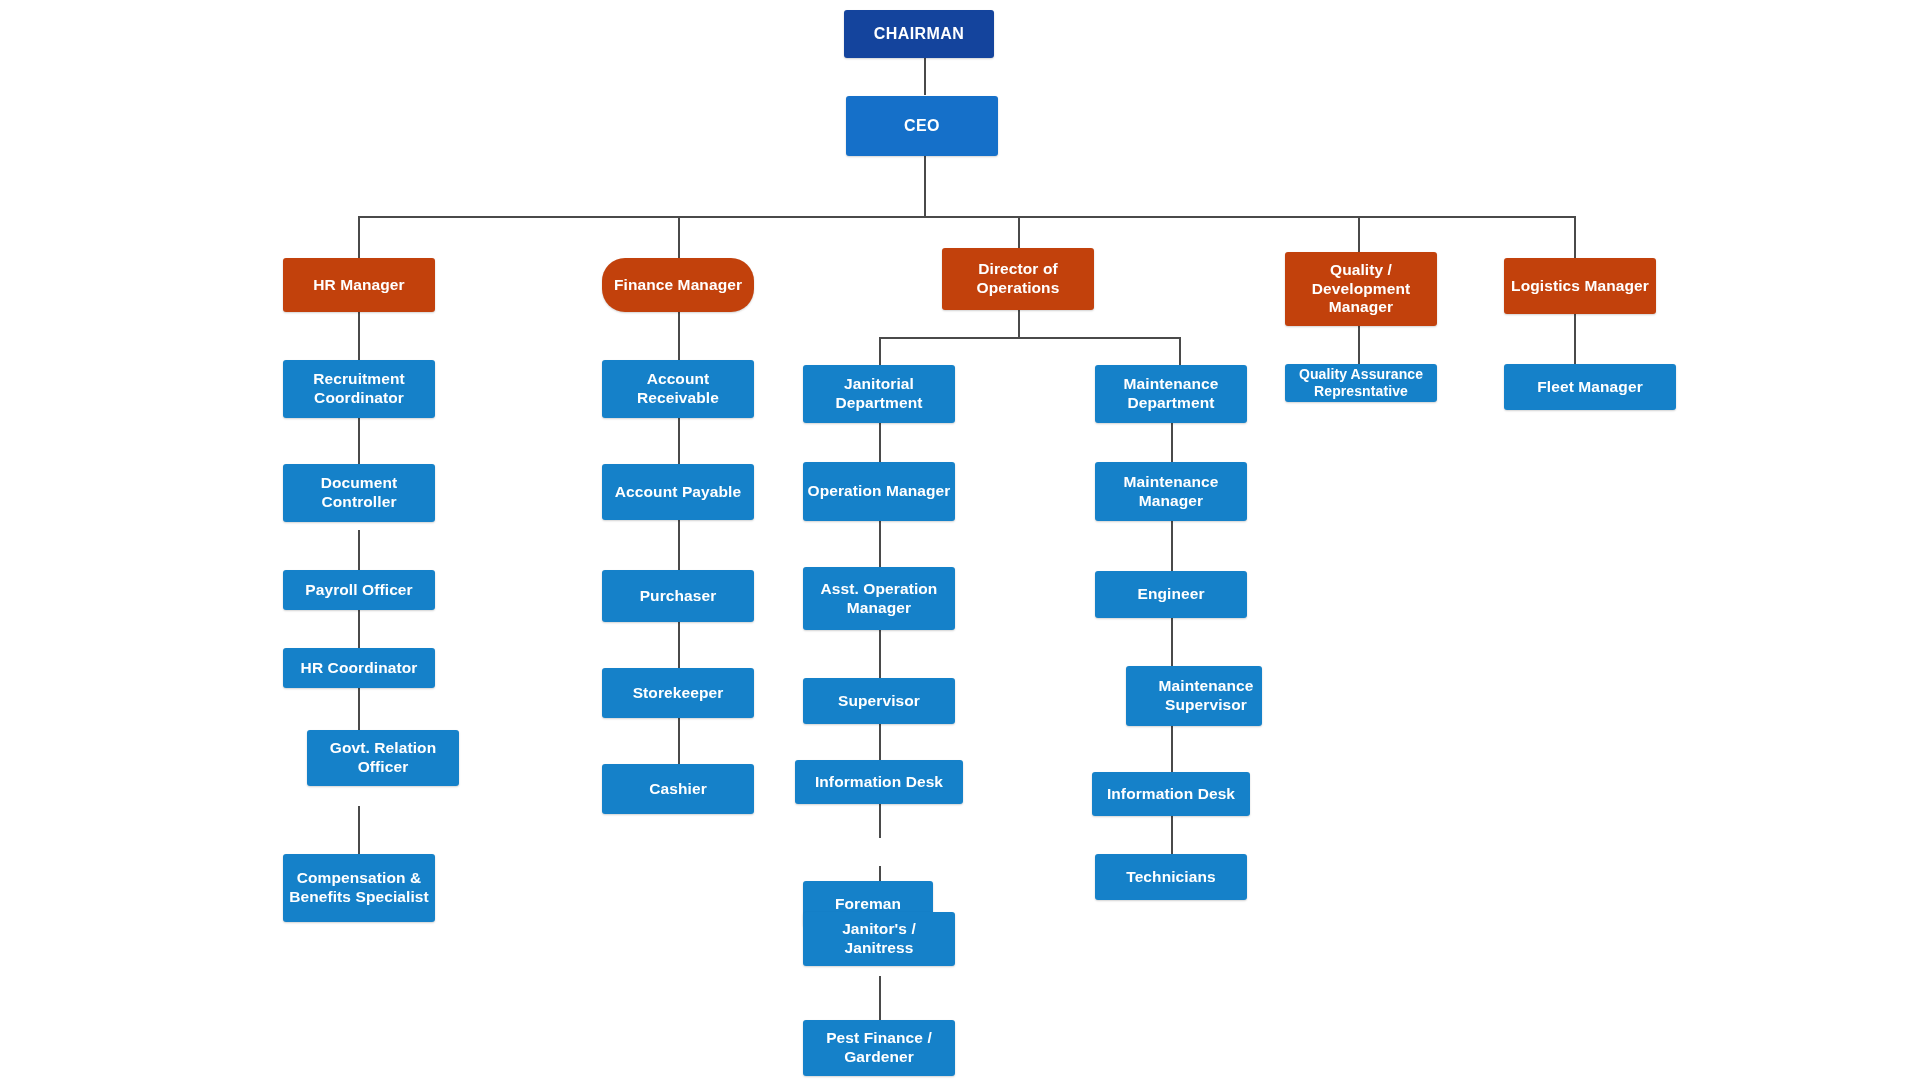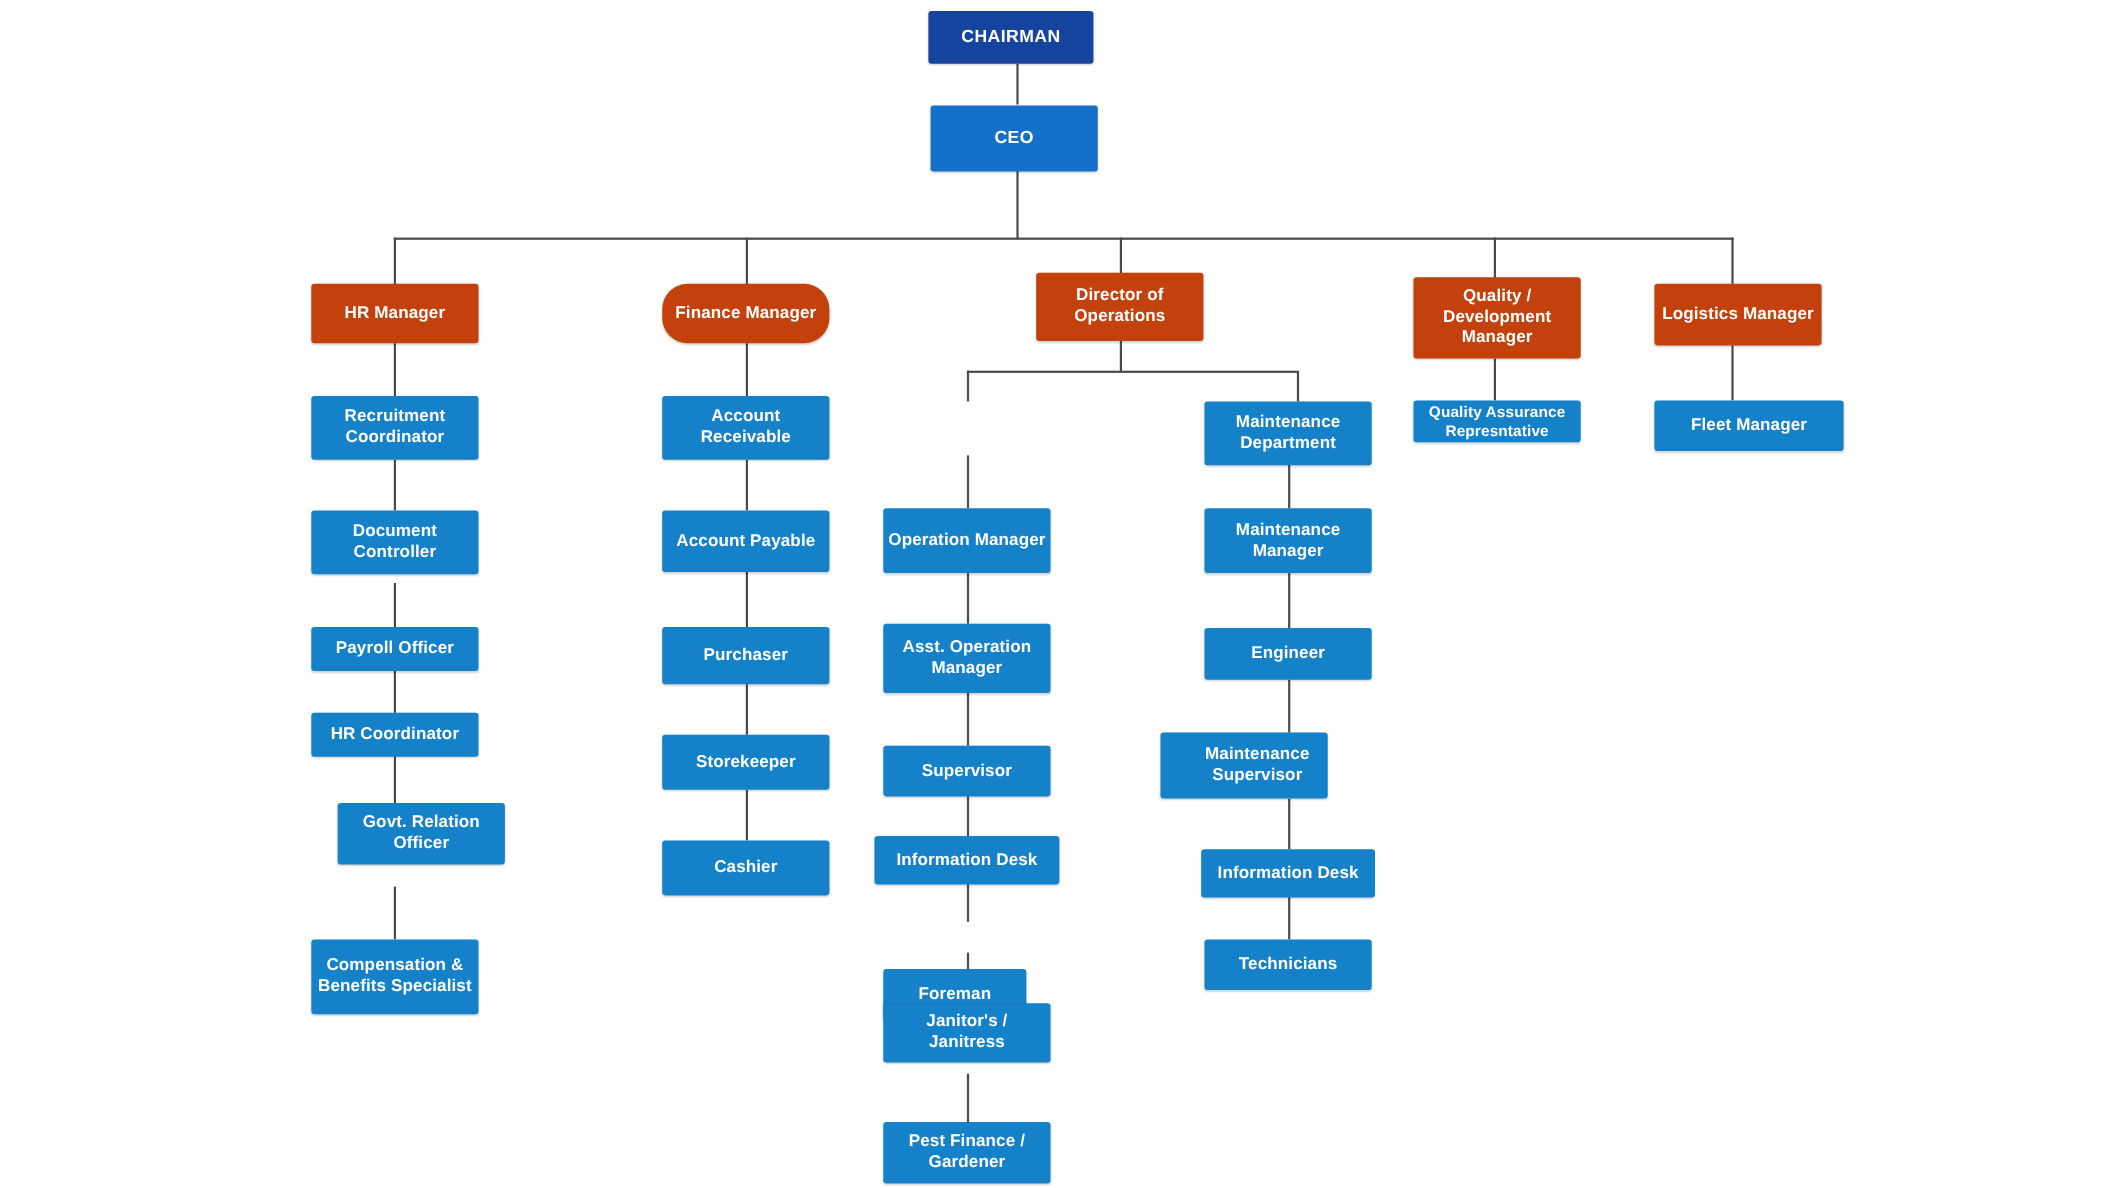--- a/index.html
+++ b/index.html
@@ -106,32 +106,33 @@
 
   <div class="node tier2" style="left:602px;top:258px;width:152px;height:54px;border-radius:23px;">Finance Manager</div>
   <div class="node sub" style="left:602px;top:360px;width:152px;height:58px;">Account Receivable</div>
   <div class="node sub" style="left:602px;top:464px;width:152px;height:56px;">Account Payable</div>
   <div class="node sub" style="left:602px;top:570px;width:152px;height:52px;">Purchaser</div>
   <div class="node sub" style="left:602px;top:668px;width:152px;height:50px;">Storekeeper</div>
   <div class="node sub" style="left:602px;top:764px;width:152px;height:50px;">Cashier</div>
 
   <div class="node tier2" style="left:942px;top:248px;width:152px;height:62px;">Director of Operations</div>
 
+  <div class="node sub" style="left:803px;top:365px;width:152px;height:58px;">Janitorial Department</div>
   <div class="node sub" style="left:803px;top:462px;width:152px;height:59px;">Operation Manager</div>
   <div class="node sub" style="left:803px;top:567px;width:152px;height:63px;">Asst. Operation Manager</div>
   <div class="node sub" style="left:803px;top:678px;width:152px;height:46px;">Supervisor</div>
   <div class="node sub" style="left:795px;top:760px;width:168px;height:44px;">Information Desk</div>
   <div class="node sub" style="left:803px;top:881px;width:130px;height:46px;">Foreman</div>
   <div class="node sub" style="left:803px;top:912px;width:152px;height:54px;">Janitor's / Janitress</div>
   <div class="node sub" style="left:803px;top:1020px;width:152px;height:56px;">Pest Finance / Gardener</div>
 
   <div class="node sub" style="left:1095px;top:365px;width:152px;height:58px;">Maintenance Department</div>
   <div class="node sub" style="left:1095px;top:462px;width:152px;height:59px;">Maintenance Manager</div>
   <div class="node sub" style="left:1095px;top:571px;width:152px;height:47px;">Engineer</div>
-  <div class="node sub" style="left:1055px;top:666px;width:152px;height:60px;padding-left:28px;">Maintenance Supervisor</div>
+  <div class="node sub" style="left:1126px;top:666px;width:136px;height:60px;padding-left:28px;">Maintenance Supervisor</div>
   <div class="node sub" style="left:1092px;top:772px;width:158px;height:44px;">Information Desk</div>
   <div class="node sub" style="left:1095px;top:854px;width:152px;height:46px;">Technicians</div>
 
   <div class="node tier2" style="left:1285px;top:252px;width:152px;height:74px;">Quality / Development Manager</div>
   <div class="node sub" style="left:1285px;top:364px;width:152px;height:38px;font-size:14px;">Quality Assurance Represntative</div>
 
   <div class="node tier2" style="left:1504px;top:258px;width:152px;height:56px;">Logistics Manager</div>
   <div class="node sub" style="left:1504px;top:364px;width:172px;height:46px;">Fleet Manager</div>
 
 </div>

